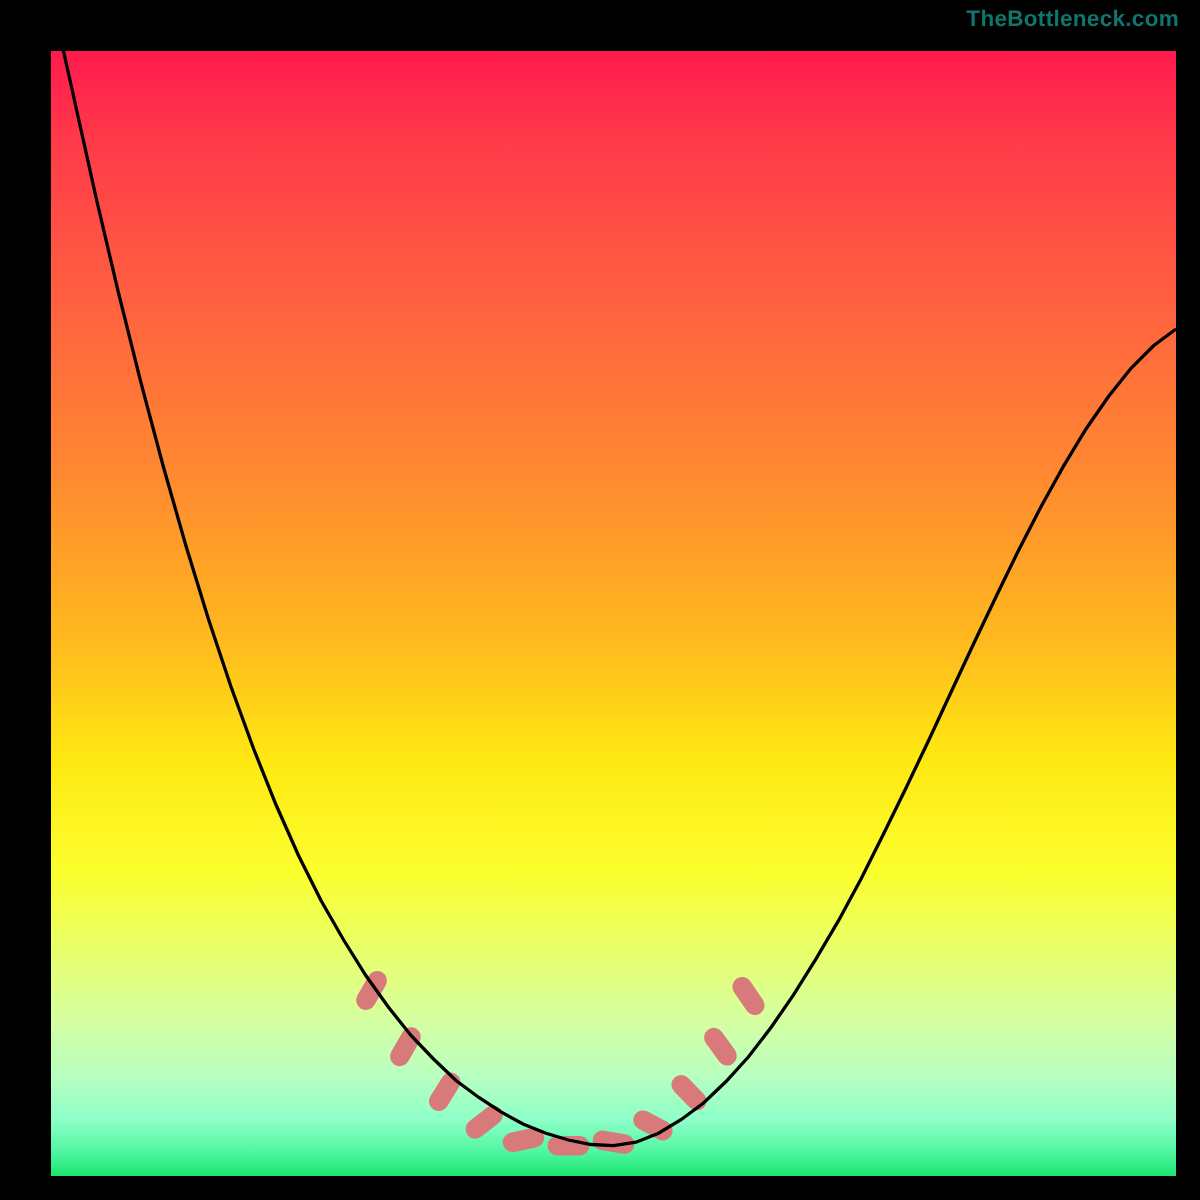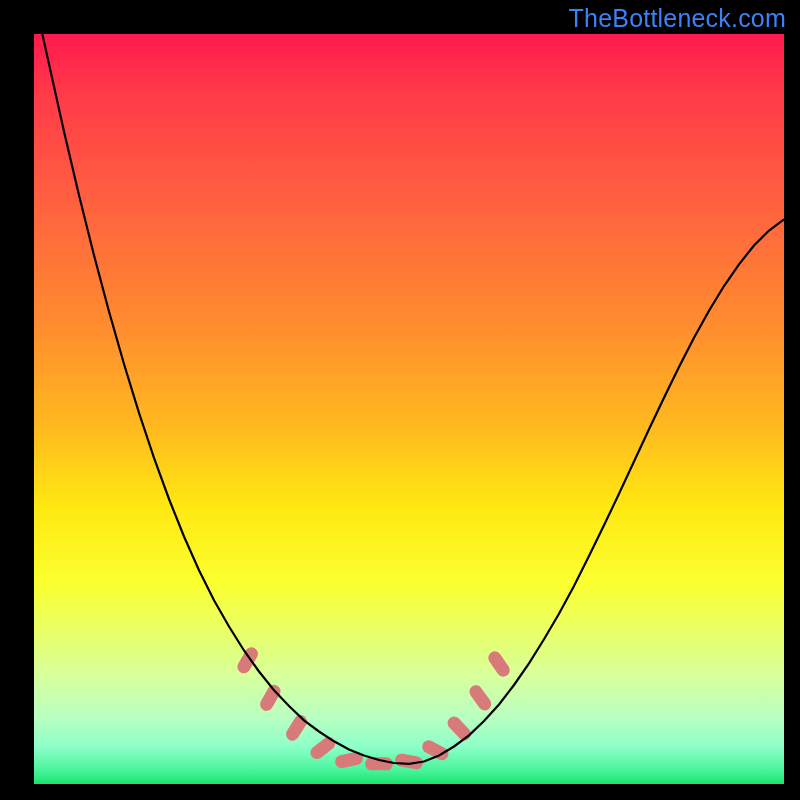--- a/index.html
+++ b/index.html
@@ -38,23 +38,23 @@
       #b9ffc0 91%,
       #8effc8 95%,
       #4df59e 98%,
       #19e46f 100%
     );
   }
   .watermark {
     position: absolute;
     top: 4px;
     right: 14px;
-    color: #3b82f6;
-    font-size: 25px;
-    font-weight: 400;
+    color: #0f766e;
+    font-size: 15px;
+    font-weight: 700;
     letter-spacing: 0.2px;
   }
   svg.curve {
     position: absolute;
     left: 0; top: 0;
     width: 750px; height: 750px;
   }
   .curve-path {
     fill: none;
     stroke: #000000;

